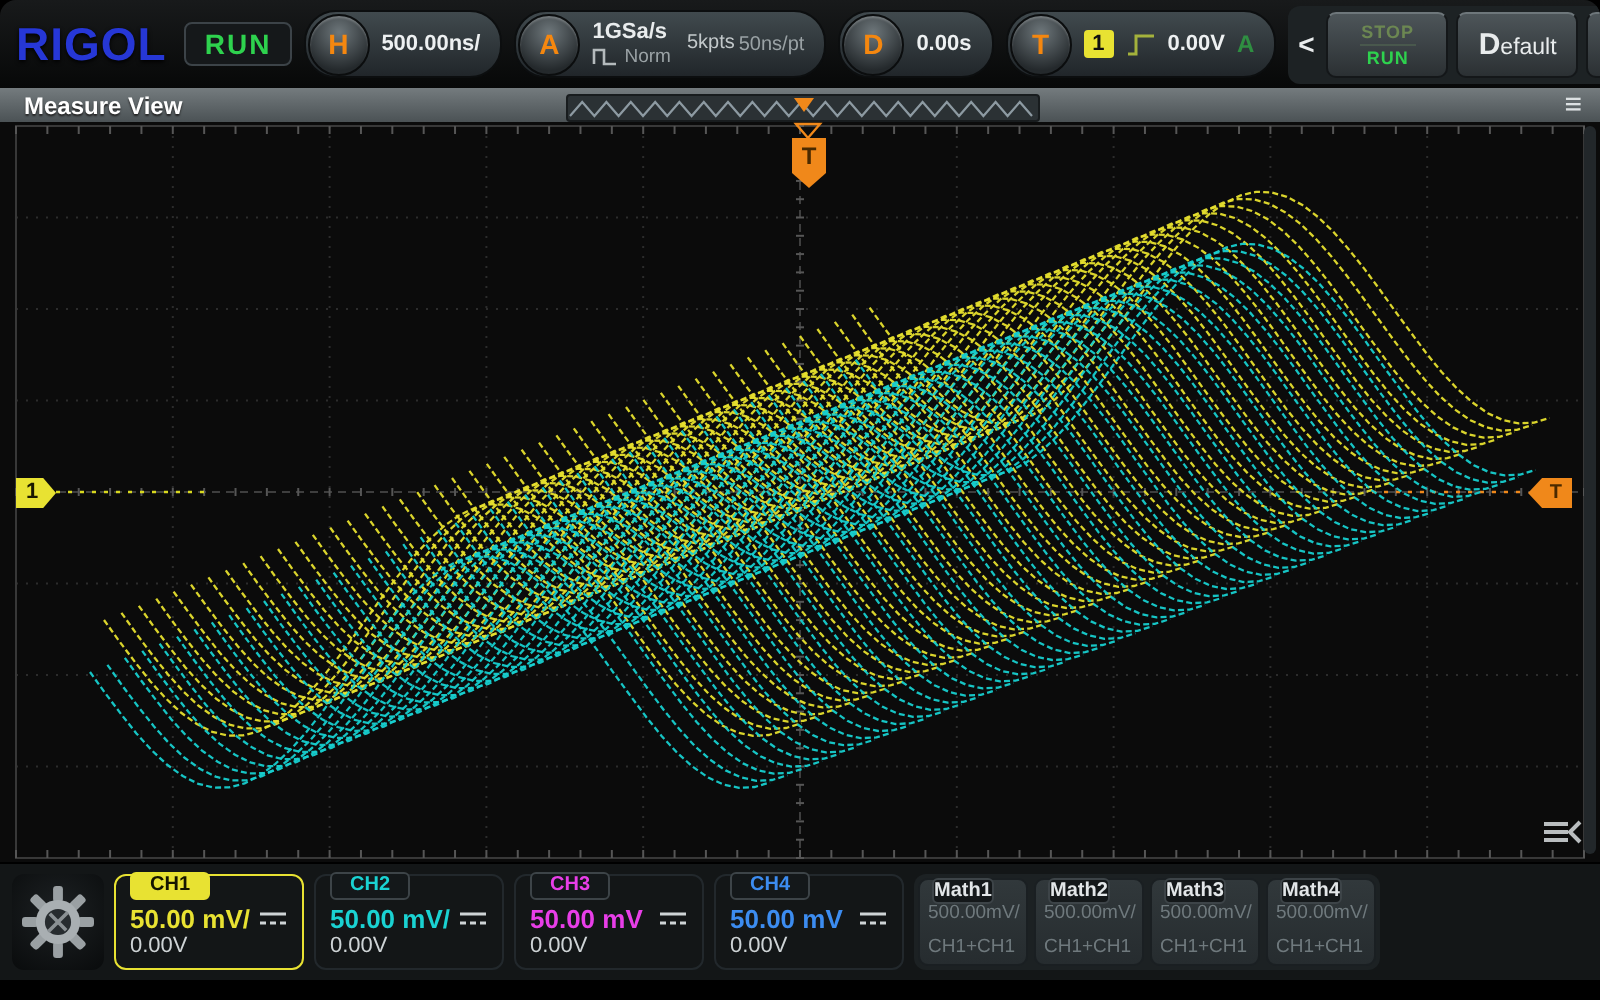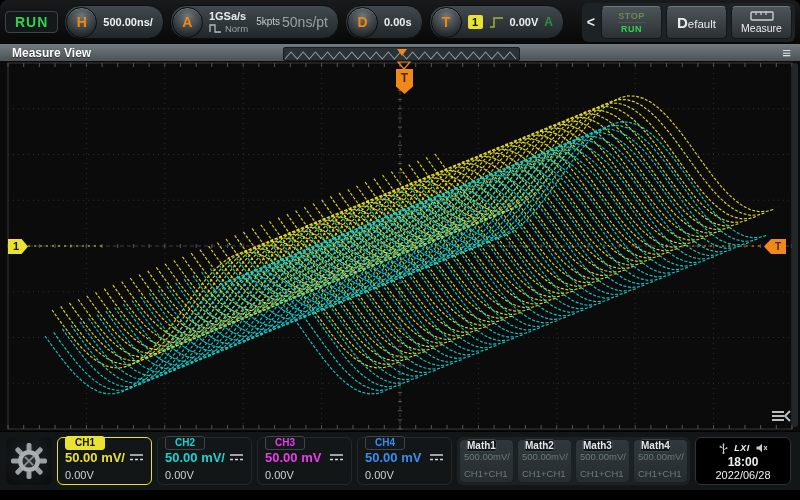--- a/index.html
+++ b/index.html
@@ -17,21 +17,21 @@
   .key-circle{width:29px;height:29px;border-radius:50%;flex:none;
               background:radial-gradient(circle at 50% 28%,#6d767a,#24292c 75%);
               border:1px solid #0b0d0e;box-shadow:inset 0 1px 1px rgba(255,255,255,.22);
               color:#f5870f;font-weight:bold;font-size:14px;display:flex;align-items:center;justify-content:center;}
   .tb-val{color:#edf0f1;font-size:11px;font-weight:bold;white-space:nowrap;}
   .acq-col{display:flex;flex-direction:column;gap:2px;}
   .acq-main{color:#e9eced;font-size:11px;font-weight:bold;line-height:10px;}
   .acq-sub{display:flex;align-items:center;gap:3px;color:#9aa2a5;font-size:9.5px;line-height:9px;}
   .acq-col2{display:flex;flex-direction:row;align-items:flex-end;gap:2px;margin-left:2px;}
   .acq-pts{color:#c3c9cb;font-size:10px;line-height:10px;}
-  .acq-res{color:#9aa2a5;font-size:14px;line-height:9px;}
+  .acq-res{color:#9aa2a5;font-size:10px;line-height:9px;}
   .src-badge{width:15px;height:14px;background:#e8e232;border-radius:2px;color:#101010;
              font-size:11px;font-weight:bold;display:flex;align-items:center;justify-content:center;}
   .sweep{color:#2f9e43;font-weight:bold;font-size:12px;opacity:.85;}
   .tb-right{margin-left:auto;display:flex;align-items:center;gap:4px;background:#1d2224;
             border-radius:6px;padding:3px 3px;}
   .chev{color:#e9eced;font-weight:bold;font-size:14px;padding:0 2px;line-height:14px;}
   .tb-btn{height:31px;min-width:49px;background:linear-gradient(#4d5559,#2b3033);border-radius:5px;
           border:1px solid #141719;border-top-color:#6e777b;display:flex;flex-direction:column;
           align-items:center;justify-content:center;color:#e9eced;padding:0 5px;}
   .sr-stop{color:#6c8752;font-size:9px;font-weight:bold;letter-spacing:.5px;line-height:10px;}
@@ -66,21 +66,21 @@
   .vscroll{position:absolute;left:792px;top:2px;width:6px;height:364px;background:#22272a;border-radius:3px;}
   .collapse-ico{position:absolute;left:770px;top:348px;display:flex;align-items:center;gap:2px;}
   
   .bottombar{position:absolute;top:432px;left:0;right:0;height:58px;background:#131617;
              display:flex;align-items:stretch;padding:5px 6px;gap:5px;box-sizing:border-box;}
   .gear-btn{width:46px;border-radius:6px;background:radial-gradient(circle at 50% 40%,#1d2123,#090b0c);
             display:flex;align-items:center;justify-content:center;flex:none;}
   .ch-card{position:relative;width:95px;border-radius:6px;flex:none;box-sizing:border-box;
            background:linear-gradient(#49525__ ,#333a3d);background:linear-gradient(#49525
 6,#333a3d);
-           border:1.5px solid #22282c;padding:8px 7px 3px;display:flex;flex-direction:column;justify-content:space-between;}
+           border:1.5px solid #22282c;padding:8px 7px 3px;display:flex;flex-direction:column;justify-content:center;}
   .ch-tab{position:absolute;top:-2px;left:7px;font-size:10px;font-weight:bold;background:#14181a;
           padding:0 9px;border-radius:3px;border:1px solid #3d4448;line-height:12px;}
   .ch-row{display:flex;align-items:center;justify-content:space-between;margin-top:4px;}
   .ch-scale{font-size:13px;font-weight:bold;white-space:nowrap;}
   .ch-offset{font-size:11px;color:#ced3d5;}
   .math-group{display:flex;gap:3px;background:#1c2123;border-radius:6px;padding:2px;flex:none;}
   .math-card{position:relative;width:55px;border-radius:5px;box-sizing:border-box;
              background:linear-gradient(#31383b,#262c2f);border:1px solid #1a1f22;
              padding:9px 4px 3px;display:flex;flex-direction:column;justify-content:space-between;}
   .math-tab{position:absolute;top:-1px;left:6px;font-size:10px;font-weight:bold;color:#e2e6e8;
@@ -92,20 +92,21 @@
   .lxi{color:#eceef0;font-size:9px;font-weight:bold;font-style:italic;letter-spacing:.5px;}
   .status-time{color:#eceef0;font-size:12px;font-weight:bold;line-height:12px;}
   .status-date{color:#eceef0;font-size:11px;line-height:12px;}
 </style>
 </head>
 <body>
 
 <div class="screen">
 
   <div class="topbar">
+    <div class="logo">RIGOL</div>
     <div class="run-ind">RUN</div>
 
     <div class="tb-group">
       <div class="key-circle">H</div>
       <div class="tb-val">500.00ns/</div>
     </div>
 
     <div class="tb-group">
       <div class="key-circle">A</div>
       <div class="acq-col">
@@ -569,34 +570,14 @@
         <div class="math-scale">500.00mV/</div>
         <div class="math-expr">CH1+CH1</div>
       </div>
       <div class="math-card">
         <div class="math-tab">Math4</div>
         <div class="math-scale">500.00mV/</div>
         <div class="math-expr">CH1+CH1</div>
       </div>
     </div>
 
-    <div class="status-card">
-      <div class="status-icons">
-        <svg width="11" height="13" viewBox="0 0 12 13">
-          <path d="M6 2v9" stroke="#c6cacc" stroke-width="1.1"></path>
-          <path d="M6 0.5L4.6 3h2.8z" fill="#c6cacc"></path>
-          <circle cx="6" cy="11.4" r="1.2" fill="#c6cacc"></circle>
-          <path d="M6 6.5L3.2 5" stroke="#c6cacc" stroke-width="1"></path>
-          <rect x="1.8" y="3.6" width="1.9" height="1.9" fill="#c6cacc"></rect>
-          <path d="M6 8L8.8 6.4" stroke="#c6cacc" stroke-width="1"></path>
-          <circle cx="9.4" cy="6" r="1" fill="#c6cacc"></circle>
-        </svg>
-        <span class="lxi">LXI</span>
-        <svg width="13" height="12" viewBox="0 0 13 12">
-          <path d="M1.5 4.5H4L7 1.8v8.4L4 7.5H1.5z" fill="#c6cacc"></path>
-          <path d="M9 4l3 4m0-4l-3 4" stroke="#c6cacc" stroke-width="1.2"></path>
-        </svg>
-      </div>
-      <div class="status-time">18:00</div>
-      <div class="status-date">2022/06/28</div>
-    </div>
   </div>
 </div>
 
 </body></html>

